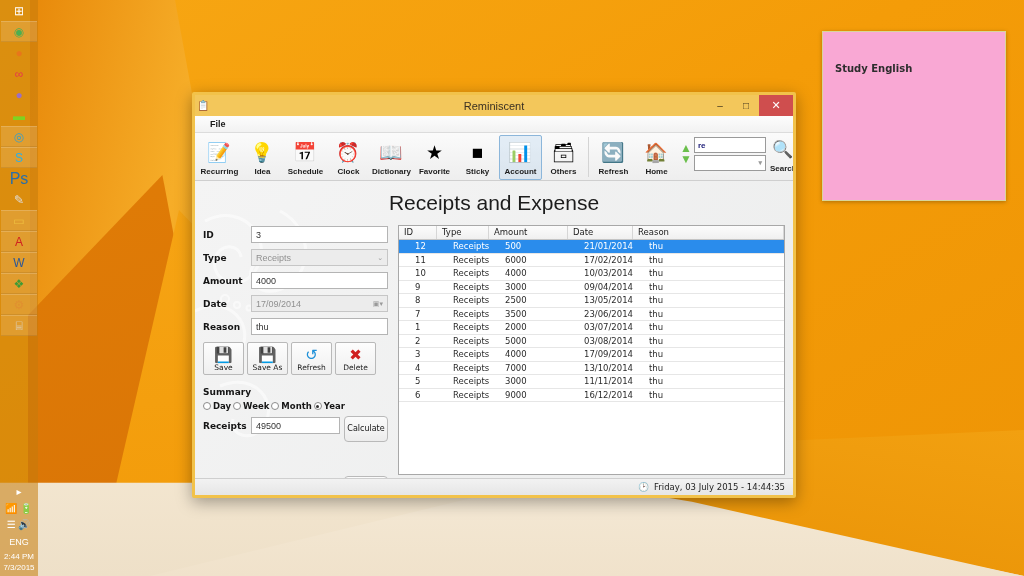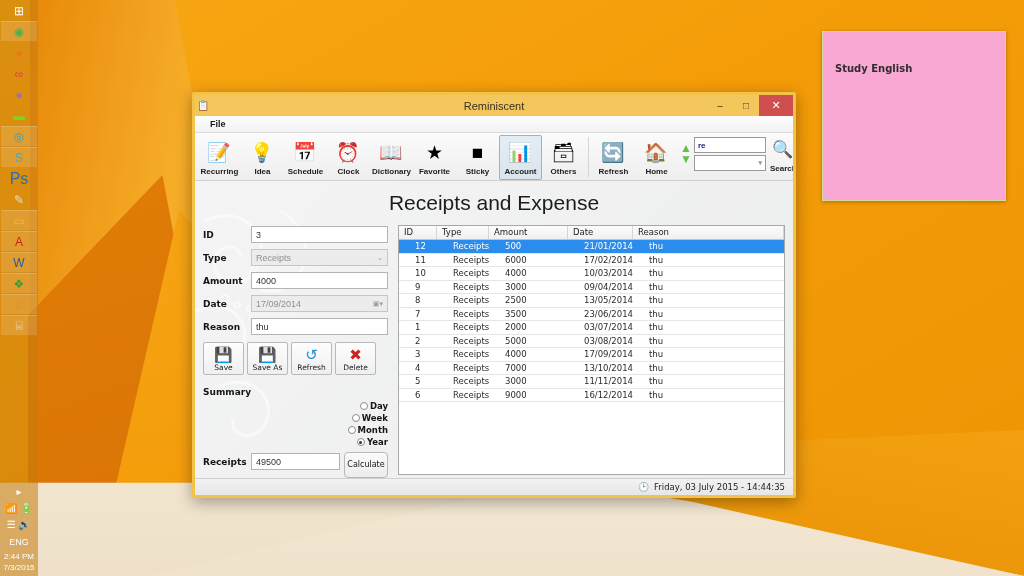--- a/index.html
+++ b/index.html
@@ -158,21 +158,21 @@
   #btnrow { display: flex; gap: 3px; margin-top: 6px; }
   .abtn {
     width: 41px; height: 33px; background: linear-gradient(#fdfdfd,#efefef);
     border: 1px solid #b9b9b9; border-radius: 2px;
     display: flex; flex-direction: column; align-items: center; justify-content: center;
   }
   .abtn-ico { font-size: 15px; line-height: 1; height: 17px; display:flex; align-items:center; }
   .abtn-lbl { font-size: 7.5px; color: #1a1a1a; font-family: "DejaVu Sans", sans-serif; }
   #summary { margin-top: 12px; }
   #summary-title { font-size: 9px; font-weight: bold; color: #151515; margin-bottom: 4px; font-family: "DejaVu Sans", sans-serif; }
-  #radios { display: flex; align-items: flex-end; gap: 2px; margin-bottom: 5px; flex-direction: column; }
+  #radios { display: flex; align-items: flex-end; gap: 2px; margin-bottom: 5px; }
   .radio-item { display: flex; align-items: center; gap: 2px; }
   .radio-dot {
     width: 8px; height: 8px; border: 1px solid #8c8c8c; border-radius: 50%;
     background: #fff; position: relative; flex: none;
   }
   .radio-dot.on::after {
     content: ''; position: absolute; inset: 1.5px; border-radius: 50%; background: #333;
   }
   .radio-lbl { font-size: 8.5px; font-weight: bold; color: #151515; font-family: "DejaVu Sans", sans-serif; }
   #sum-grid { display: flex; gap: 4px; }

